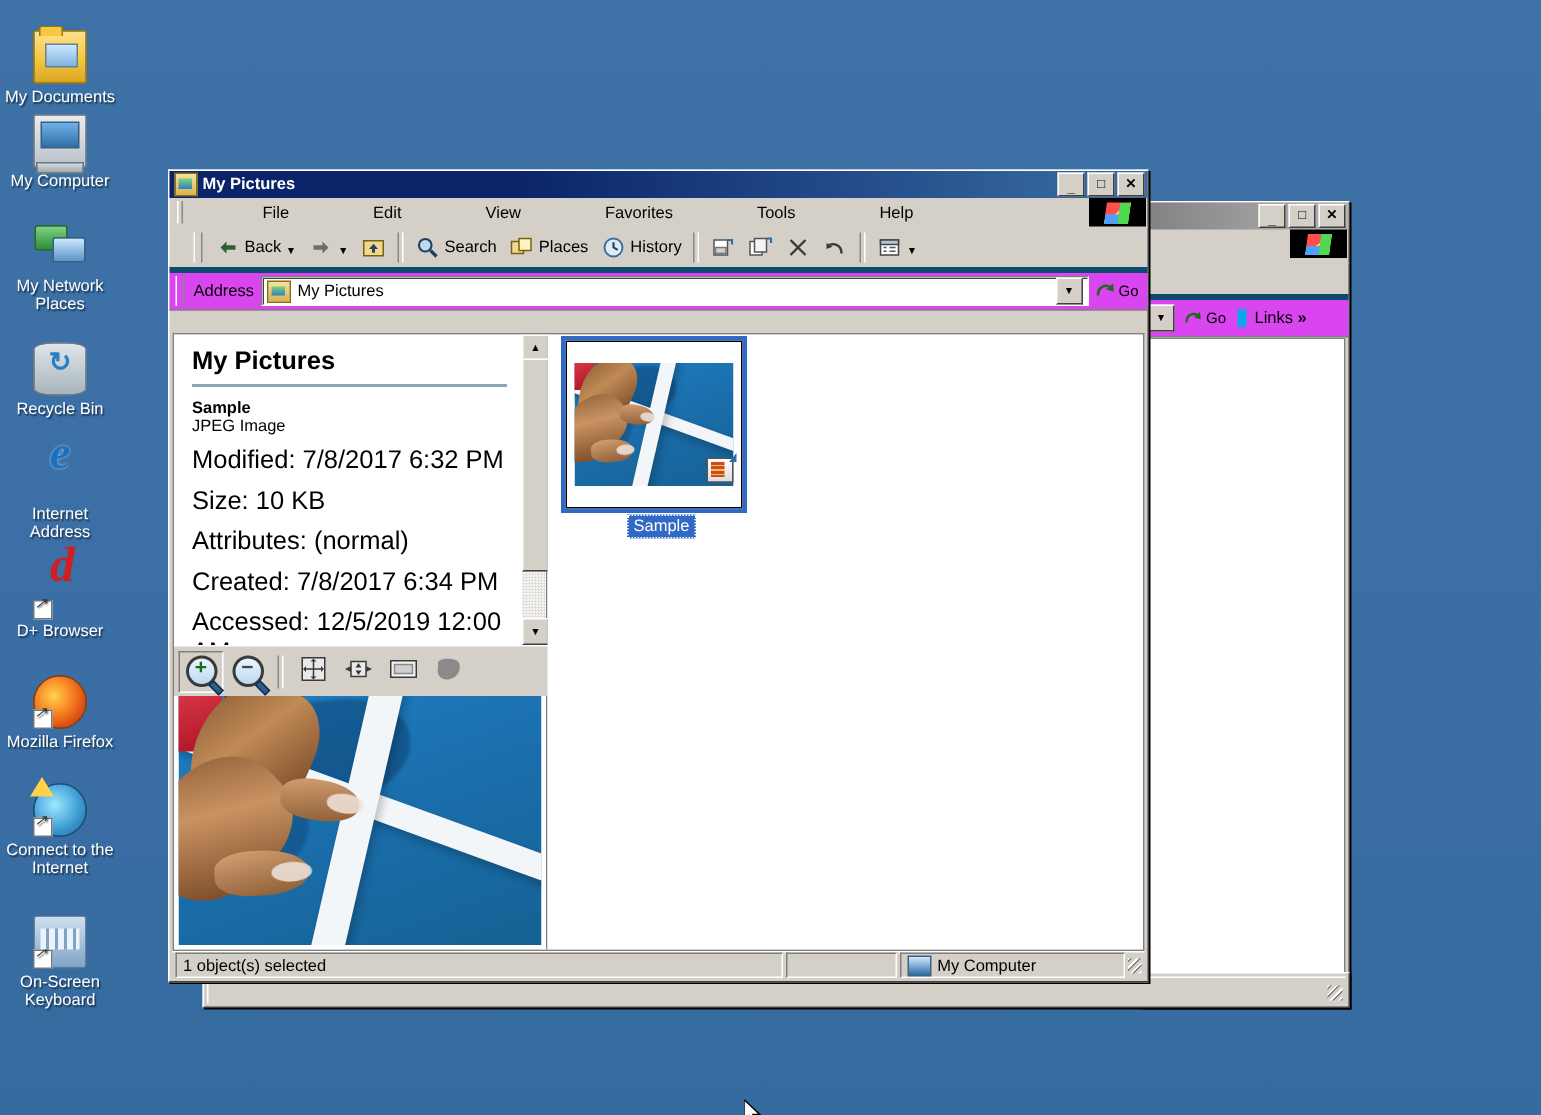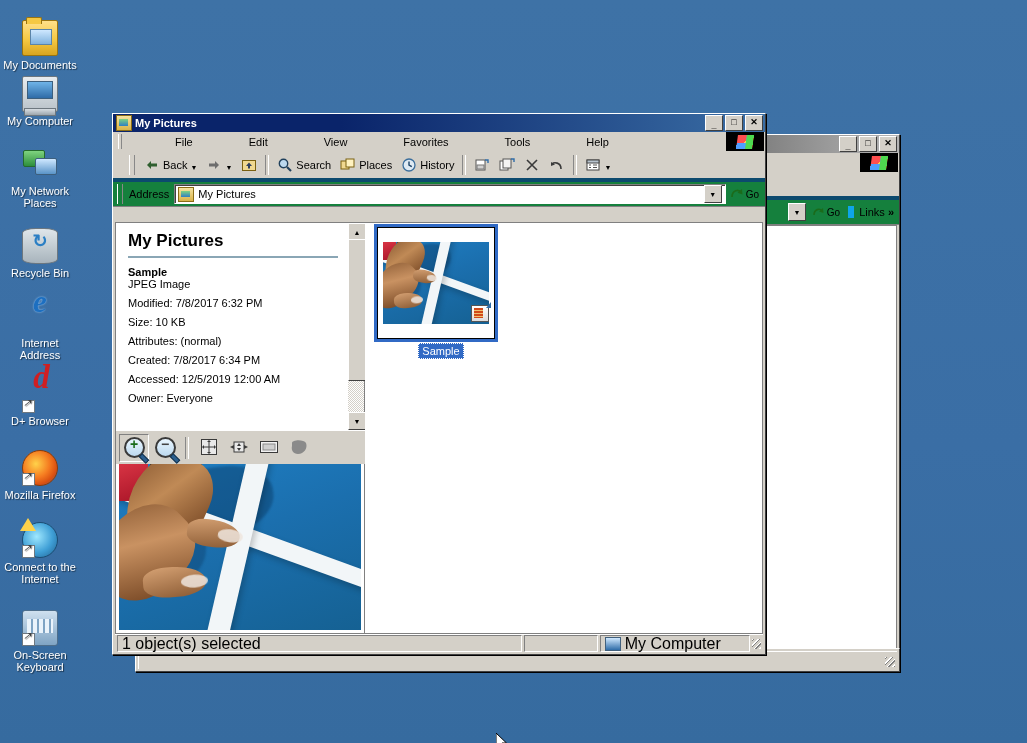--- a/index.html
+++ b/index.html
@@ -109,21 +109,21 @@
 
   .toolbar{height:26px;display:flex;align-items:center;padding-left:16px;gap:1px;
     border-bottom:4px solid #0c4a6e;position:relative;}
   .grip{width:4px;height:20px;border-left:1px solid #fff;border-right:1px solid #888;margin-right:4px;}
   .tb-btn{display:flex;align-items:center;gap:3px;padding:2px 4px;height:22px;font-size:11px;color:#000;}
   .tb-sep{width:2px;height:20px;border-left:1px solid #888;border-right:1px solid #fff;margin:0 3px;}
   .tb-ico{width:16px;height:16px;position:relative;flex:none;}
   .arrow-dn{font-size:7px;color:#000;transform:translateY(2px);}
 
   .addrbar{height:24px;display:flex;align-items:center;padding-left:4px;
-    border-bottom:1px solid #808080;position:relative;background:#15803d;justify-content:flex-end;}
+    border-bottom:1px solid #808080;position:relative;background:#d946ef;}
   .addr-label{font-size:11px;padding:0 5px 0 2px;color:#000;}
   .addr-box{flex:1;height:18px;background:#fff;display:flex;align-items:center;
     border-top:1px solid #808080;border-left:1px solid #808080;
     border-right:1px solid #fff;border-bottom:1px solid #fff;
     box-shadow:inset 1px 1px 0 #404040;padding:0 1px;}
   .addr-ico{width:14px;height:13px;margin:0 4px 0 2px;flex:none;
     background:linear-gradient(180deg,#f5e2a0,#d9b44a);border:1px solid #8a6c16;position:relative;}
   .addr-ico:after{content:"";position:absolute;left:2px;top:3px;width:9px;height:6px;
     background:linear-gradient(180deg,#7fd37f,#2f7fc4);}
   .addr-text{flex:1;font-size:11px;color:#000;}
@@ -131,36 +131,36 @@
     border-top:1px solid #fff;border-left:1px solid #fff;
     border-right:1px solid #404040;border-bottom:1px solid #404040;
     display:flex;align-items:center;justify-content:center;font-size:7px;}
   .go-btn{display:flex;align-items:center;gap:2px;padding:0 6px 0 4px;font-size:10px;}
   .links-btn{display:flex;align-items:center;gap:3px;padding:0 5px;font-size:11px;
     border-left:6px solid #0ea5e9;margin-left:2px;}
 
   .clientarea{background:#fff;position:relative;overflow:hidden;}
   .statusbar{height:17px;display:flex;align-items:center;background:#d4d0c8;
     border-top:1px solid #fff;}
-  .sb-pane{height:15px;margin:1px 0 1px 2px;font-size:16px;display:flex;align-items:center;
+  .sb-pane{height:15px;margin:1px 0 1px 2px;font-size:11px;display:flex;align-items:center;
     padding:0 4px;border-top:1px solid #808080;border-left:1px solid #808080;
     border-right:1px solid #fff;border-bottom:1px solid #fff;}
   .sb-grip{width:14px;height:14px;position:relative;margin-left:auto;}
   .sb-grip:after{content:"";position:absolute;inset:2px;
     background:repeating-linear-gradient(135deg,#fff 0 1px,#808080 1px 2px,transparent 2px 4px);}
 
   
   .infopane{position:absolute;left:0;top:0;width:248px;bottom:0;background:#fff;
     border-right:1px solid #808080;}
   .info-scroll{position:absolute;left:0;top:0;right:16px;height:206px;overflow:hidden;padding:8px 10px 0 12px;}
   .info-title{font-size:17px;font-weight:bold;color:#000;padding-bottom:5px;letter-spacing:0px;}
   .info-rule{height:2px;background:#8aa6b5;margin:0 0 8px 0;}
   .info-name{font-size:11px;font-weight:bold;color:#000;}
   .info-sub{font-size:11px;color:#000;margin-bottom:7px;}
-  .info-line{font-size:11px;color:#000;margin-bottom:7px;}
+  .info-line{font-size:17px;color:#000;margin-bottom:7px;}
 
   .vscroll{position:absolute;right:0;top:0;width:16px;height:207px;background:#d4d0c8;}
   .sc-btn{width:16px;height:16px;background:#d4d0c8;
     border-top:1px solid #fff;border-left:1px solid #fff;
     border-right:1px solid #404040;border-bottom:1px solid #404040;
     display:flex;align-items:center;justify-content:center;font-size:7px;}
   .sc-track{position:absolute;top:16px;bottom:16px;left:0;width:16px;
     background:repeating-conic-gradient(#d4d0c8 0 25%, #fff 0 50%) 0 0/2px 2px;}
   .sc-thumb{position:absolute;top:0;left:0;width:16px;height:140px;background:#d4d0c8;
     border-top:1px solid #fff;border-left:1px solid #fff;

